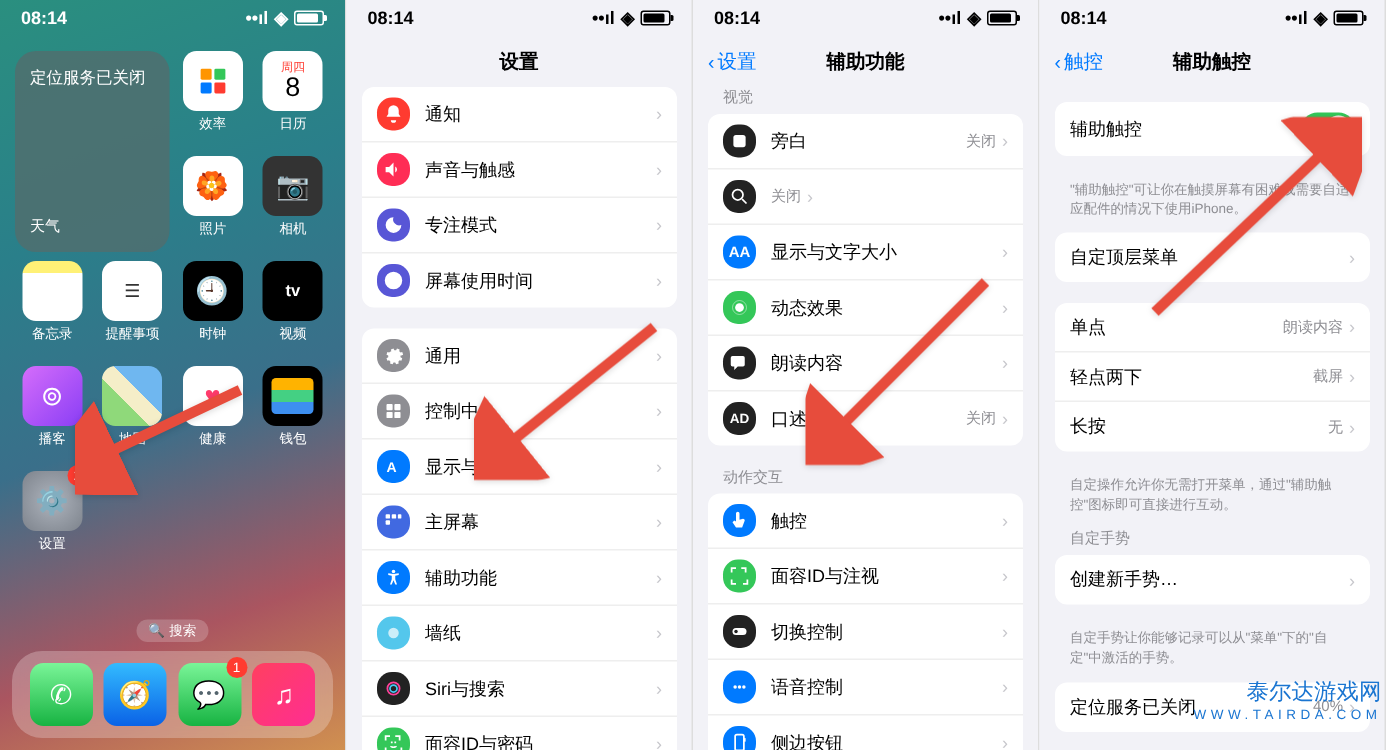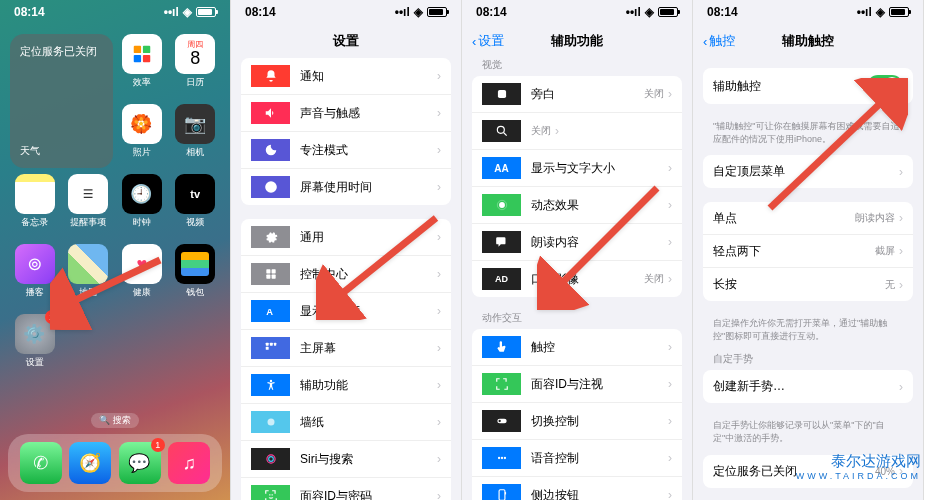--- a/index.html
+++ b/index.html
@@ -30,21 +30,21 @@
 .dock .app-icon{width:42px;height:42px}
 
 
 .p2,.p3,.p4{background:#f2f2f7}
 .nav{height:34px;display:flex;align-items:center;position:relative;padding:0 10px}
 .nav-back{color:#007aff;font-size:13px;display:flex;align-items:center;gap:2px}
 .nav-title{position:absolute;left:50%;transform:translateX(-50%);font-size:13px;font-weight:600}
 .list{background:#fff;margin:0 10px 14px;border-radius:8px;overflow:hidden}
 .row{display:flex;align-items:center;padding:7px 10px;border-bottom:.5px solid #eee;min-height:33px}
 .row:last-child{border-bottom:none}
-.row-icon{width:39px;height:22px;border-radius:0;margin-right:10px;display:flex;align-items:center;justify-content:center;flex-shrink:0}
+.row-icon{width:22px;height:22px;border-radius:10px;margin-right:10px;display:flex;align-items:center;justify-content:center;flex-shrink:0}
 .row-icon svg{width:14px;height:14px;fill:#fff}
 .row-label{flex:1;font-size:12px}
 .row-val{font-size:10px;color:#8e8e93;margin-right:4px}
 .chev{color:#c7c7cc;font-size:12px}
 .section-h{font-size:10px;color:#8e8e93;padding:0 20px 4px}
 .footnote{font-size:9px;color:#8e8e93;padding:2px 20px 10px;line-height:1.4}
 .scroll{overflow-y:auto;flex:1}
 .scroll::-webkit-scrollbar{display:none}
 .toggle{width:36px;height:22px;background:#34c759;border-radius:11px;position:relative}
 .toggle::after{content:"";position:absolute;width:18px;height:18px;background:#fff;border-radius:50%;top:2px;right:2px;box-shadow:0 1px 2px rgba(0,0,0,.2)}

